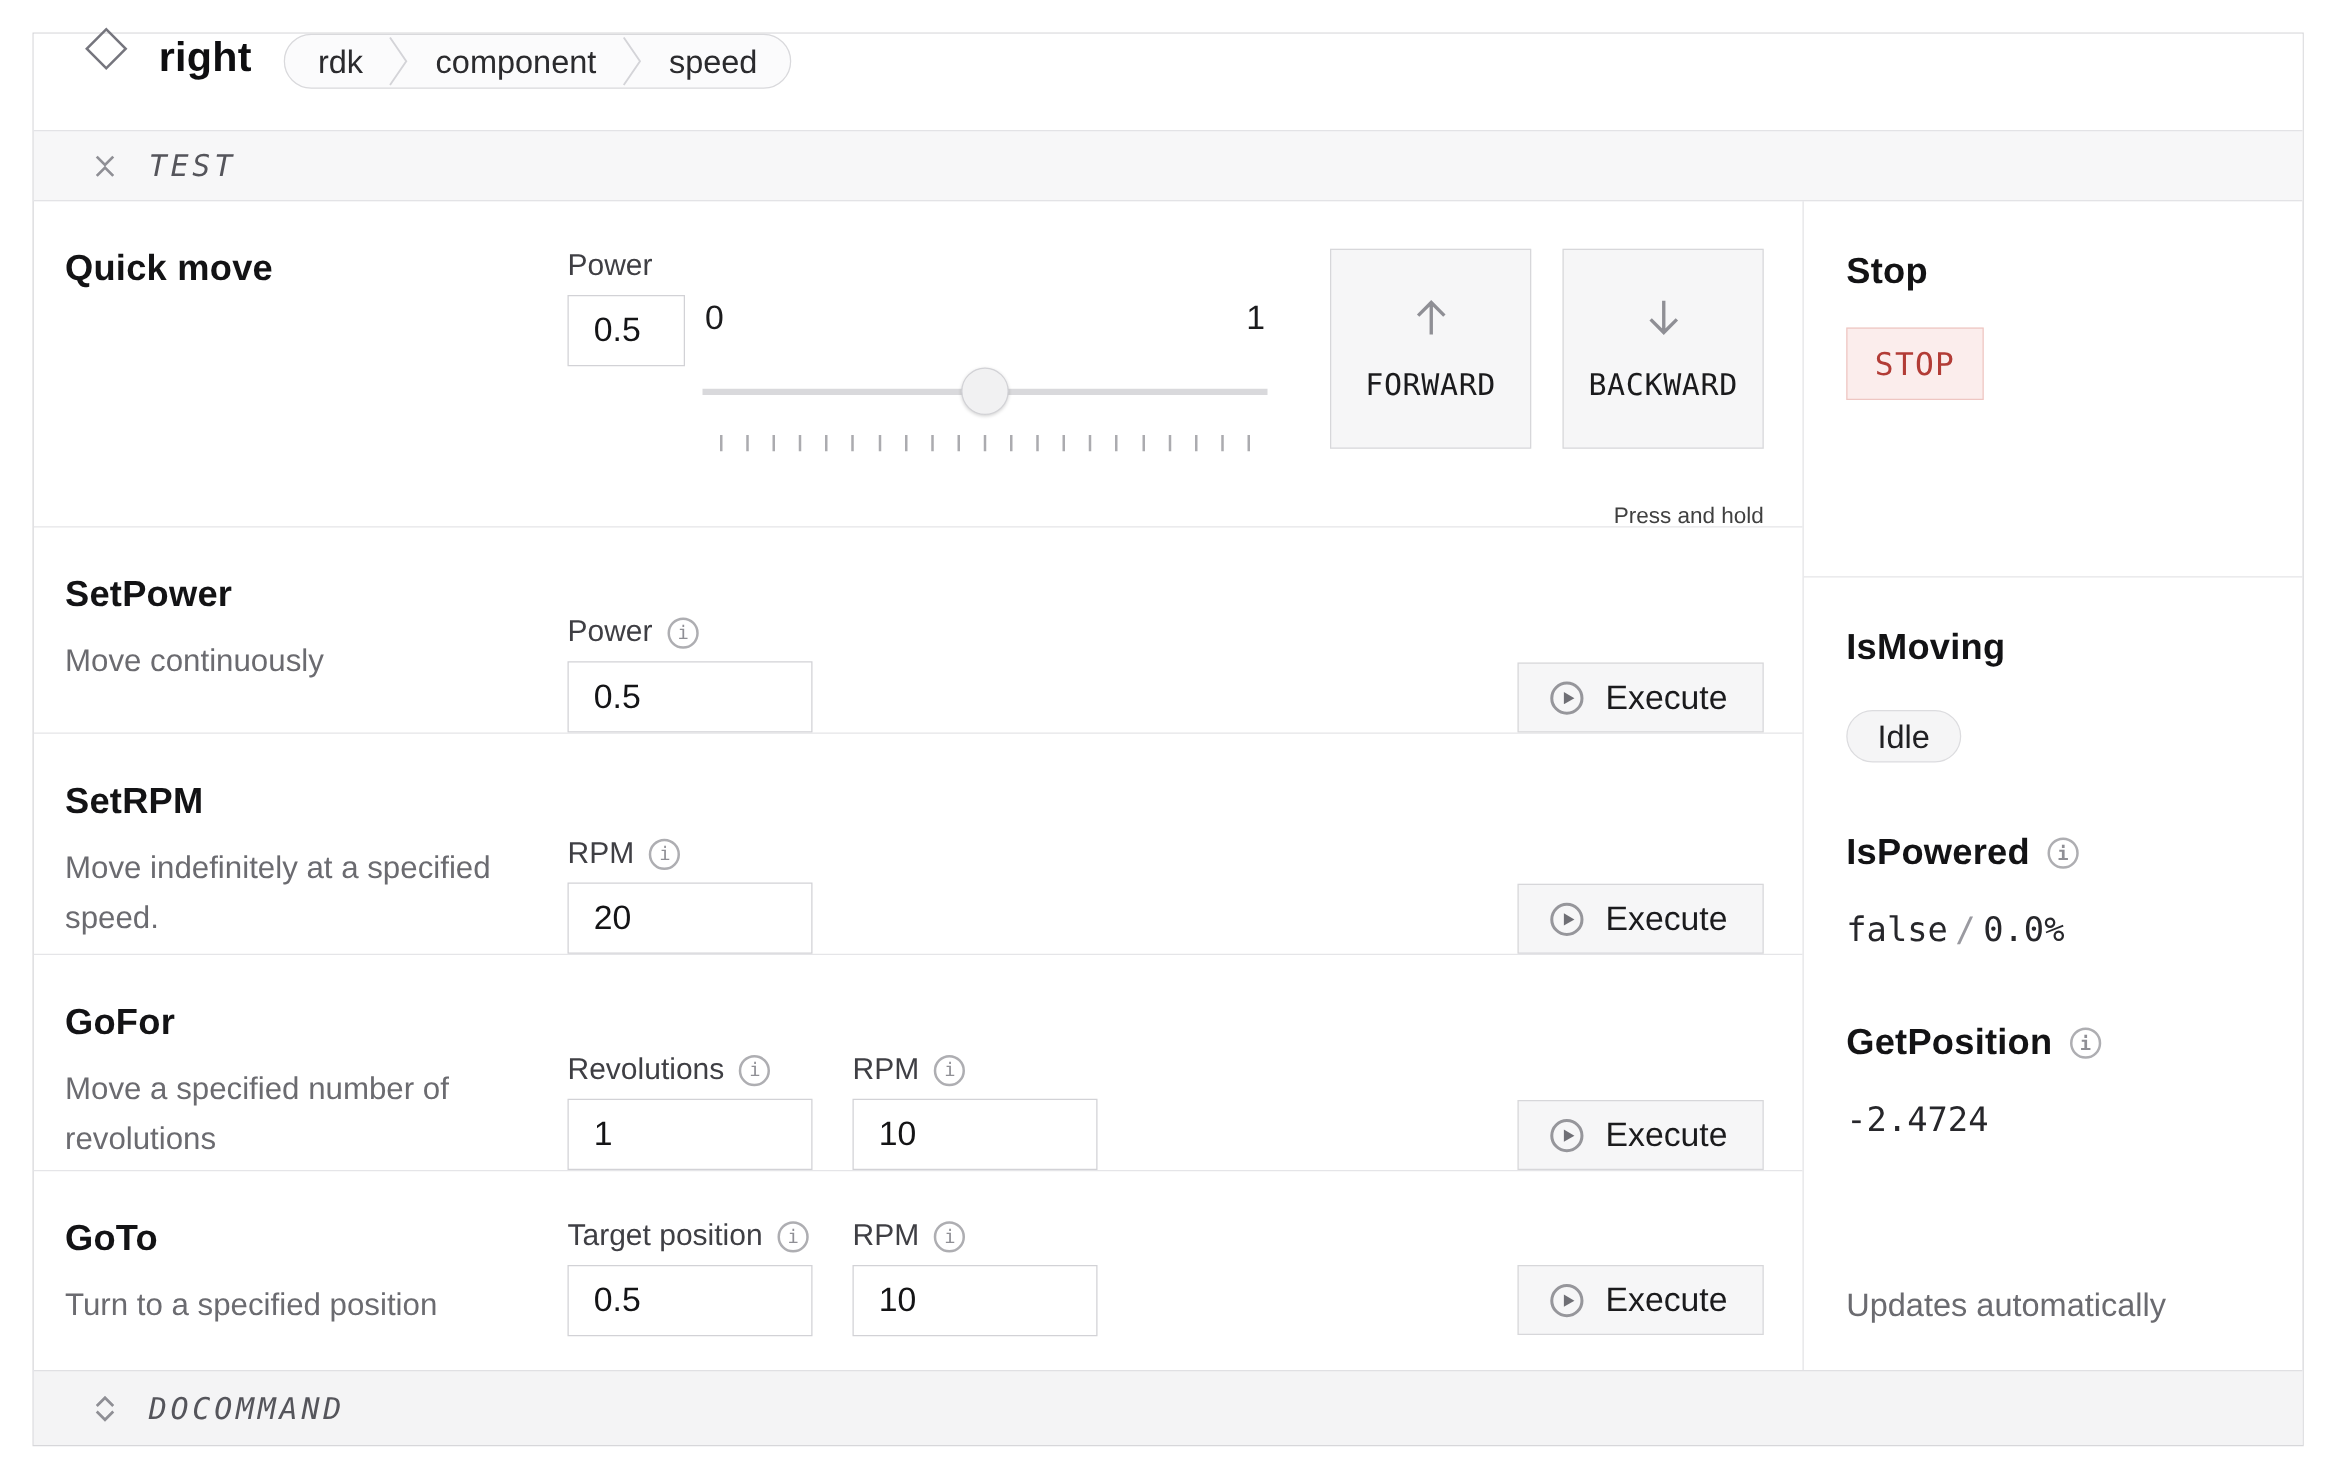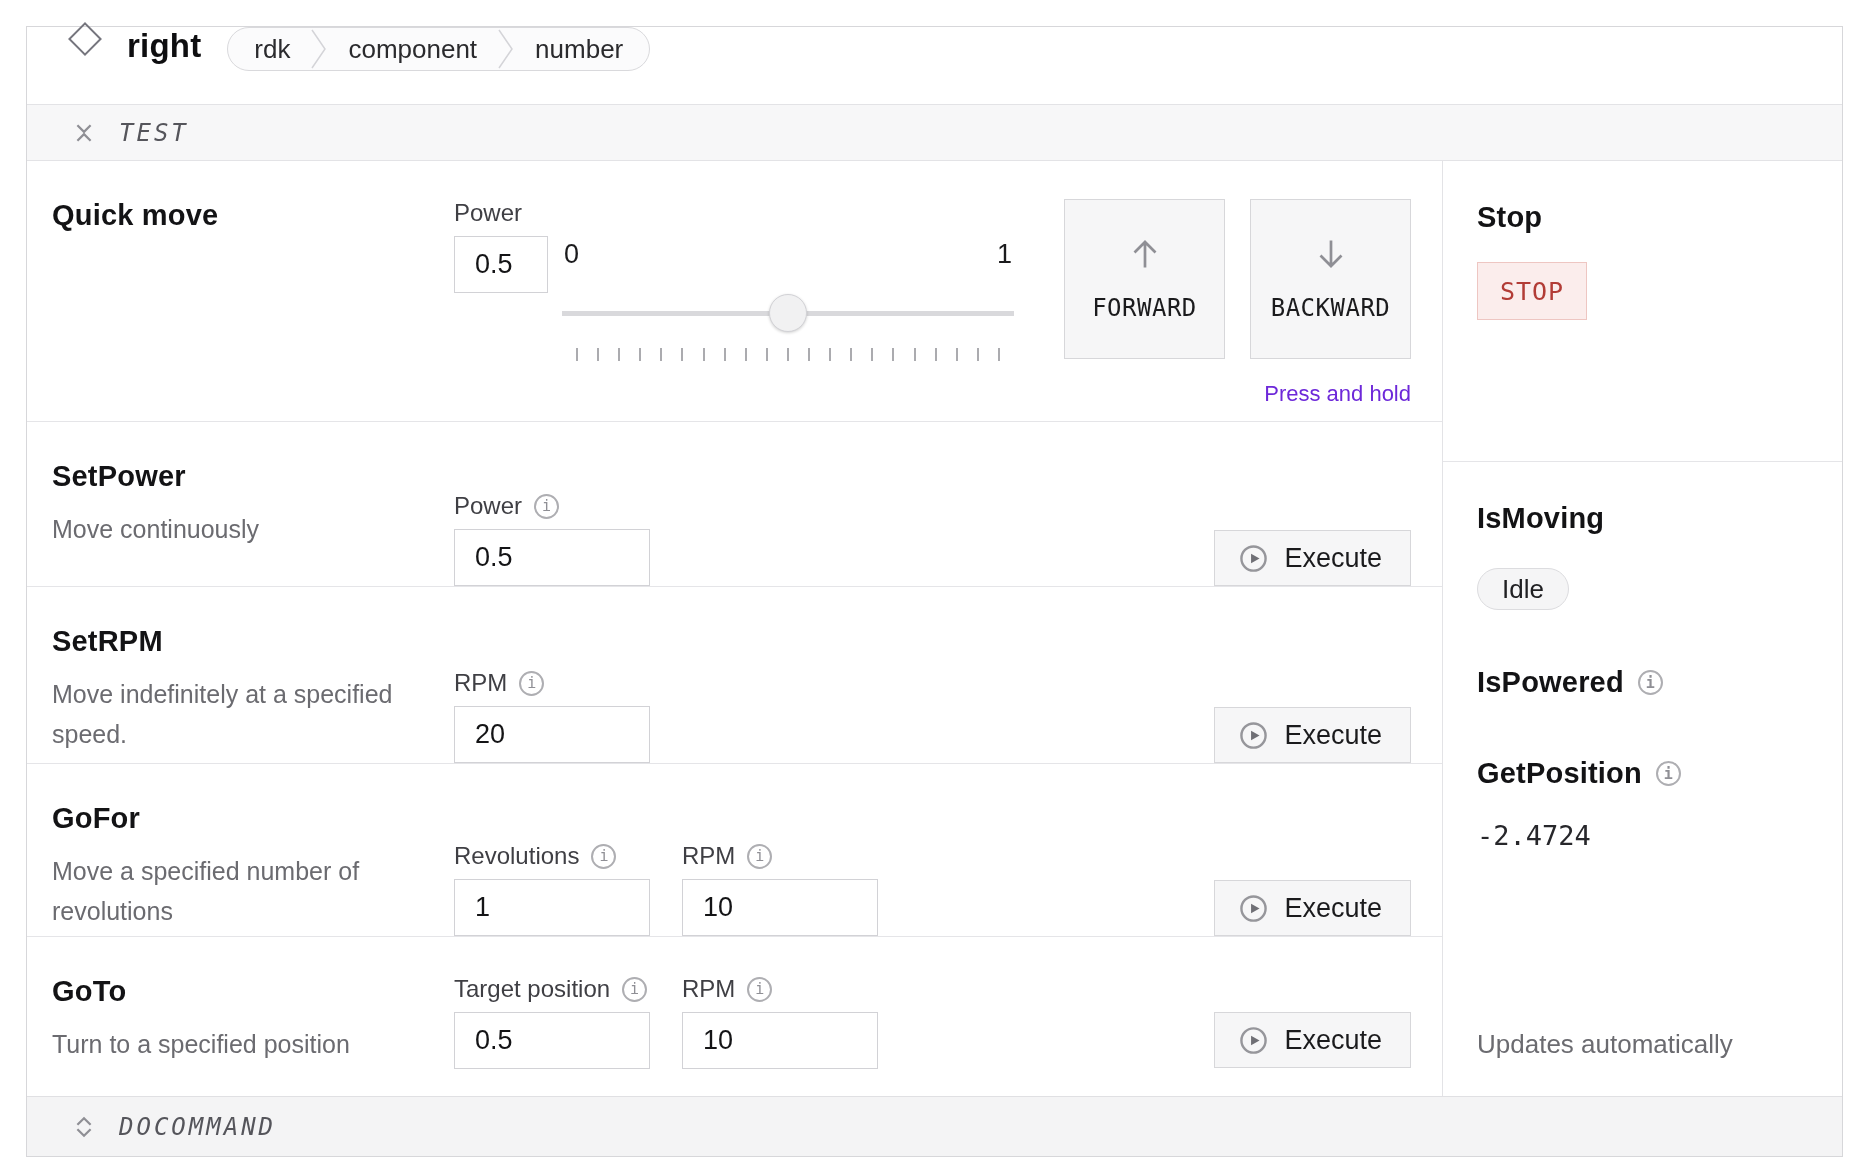--- a/index.html
+++ b/index.html
@@ -57,21 +57,21 @@
   .qm-minmax { display:flex; justify-content:space-between; font-size:27px; color:#1b1b1d; margin-bottom:24px; padding:0 2px; }
   .qm-trackwrap { position:relative; height:38px; }
   .qm-track { position:absolute; left:0; right:0; top:17px; height:5px; background:#d9d9dc; }
   .qm-thumb { position:absolute; top:0; left:50%; width:38px; height:38px; margin-left:-19px; border-radius:50%; background:#f1f1f2; border:1px solid #d2d2d6; box-shadow:0 1px 3px rgba(0,0,0,.18); cursor:pointer; }
   .qm-ticks { display:flex; justify-content:space-between; margin-top:16px; padding:0 14px; }
   .qm-tick { width:2px; height:13px; background:#ababaf; }
   .qm-buttons { margin-left:auto; }
   .qm-btnrow { display:flex; gap:25px; }
   .hold-btn { width:161px; height:160px; background:#f6f6f7; border:1px solid #d7d7da; display:flex; flex-direction:column; align-items:center; justify-content:center; gap:22px; cursor:pointer; }
   .hold-label { font-family:"DejaVu Sans Mono",monospace; font-size:24px; letter-spacing:.5px; color:#1b1b1d; }
-  .qm-hint { margin-top:22px; text-align:right; font-size:22px; color:#6d28d9; }
+  .qm-hint { margin-top:43px; text-align:right; font-size:18px; color:#404040; }
 
   
   .sidebar { width:399px; flex:0 0 auto; display:flex; flex-direction:column; }
   .sb-stop { height:301px; border-bottom:1px solid #e5e5e8; padding:40px 30px 0 34px; flex:0 0 auto; }
   .sb-h { font-size:29px; font-weight:700; color:#131315; letter-spacing:.2px; display:flex; align-items:center; gap:14px; }
   .stop-btn { margin-top:28px; width:110px; height:58px; background:#fbedec; border:1px solid #eec6c2; color:#b23c36; font-family:"DejaVu Sans Mono",monospace; font-size:25px; letter-spacing:1px; cursor:pointer; }
   .sb-status { flex:1 1 auto; display:flex; flex-direction:column; padding:40px 30px 36px 34px; min-height:0; }
   .chip { margin-top:33px; align-self:flex-start; height:42px; padding:0 24px; display:flex; align-items:center; background:#f5f5f6; border:1px solid #dcdcdf; border-radius:21px; font-size:26px; color:#202023; }
   .sb-gap1 { margin-top:56px; }
   .sb-gap2 { margin-top:58px; }
@@ -93,21 +93,21 @@
         <svg width="18" height="44" viewBox="0 0 18 44">
             <path d="M2 3 L15 22 L2 41" fill="none" stroke="#d4d4d8" stroke-width="1.5"></path>
           </svg>
       </div>
       <div class="crumb">component</div>
       <div class="crumb-sep">
         <svg width="18" height="44" viewBox="0 0 18 44">
             <path d="M2 3 L15 22 L2 41" fill="none" stroke="#d4d4d8" stroke-width="1.5"></path>
           </svg>
       </div>
-      <div class="crumb">number</div>
+      <div class="crumb">speed</div>
     </div>
   </div>
 
   <div class="bar bar-test">
     <svg class="fold-icon" viewBox="0 0 20 20">
       <path d="M4 3 L10 9 L16 3" fill="none" stroke="#8f8f95" stroke-width="2"></path>
       <path d="M4 17 L10 11 L16 17" fill="none" stroke="#8f8f95" stroke-width="2"></path>
     </svg>
     <span class="bar-label mono">TEST</span>
   </div>
@@ -303,20 +303,23 @@
         <button class="stop-btn">STOP</button>
       </div>
       <div class="sb-status">
         <div class="sb-h">IsMoving</div>
         <div class="chip">Idle</div>
 
         <div class="sb-h sb-gap1">
           <span>IsPowered</span>
           <span class="info">i</span>
         </div>
+        <div class="sb-val">
+          <span>false</span><span class="sep">/</span><span>0.0%</span>
+        </div>
 
         <div class="sb-h sb-gap2">
           <span>GetPosition</span>
           <span class="info">i</span>
         </div>
         <div class="sb-val">-2.4724</div>
 
         <div class="sb-foot">Updates automatically</div>
       </div>
     </div>

